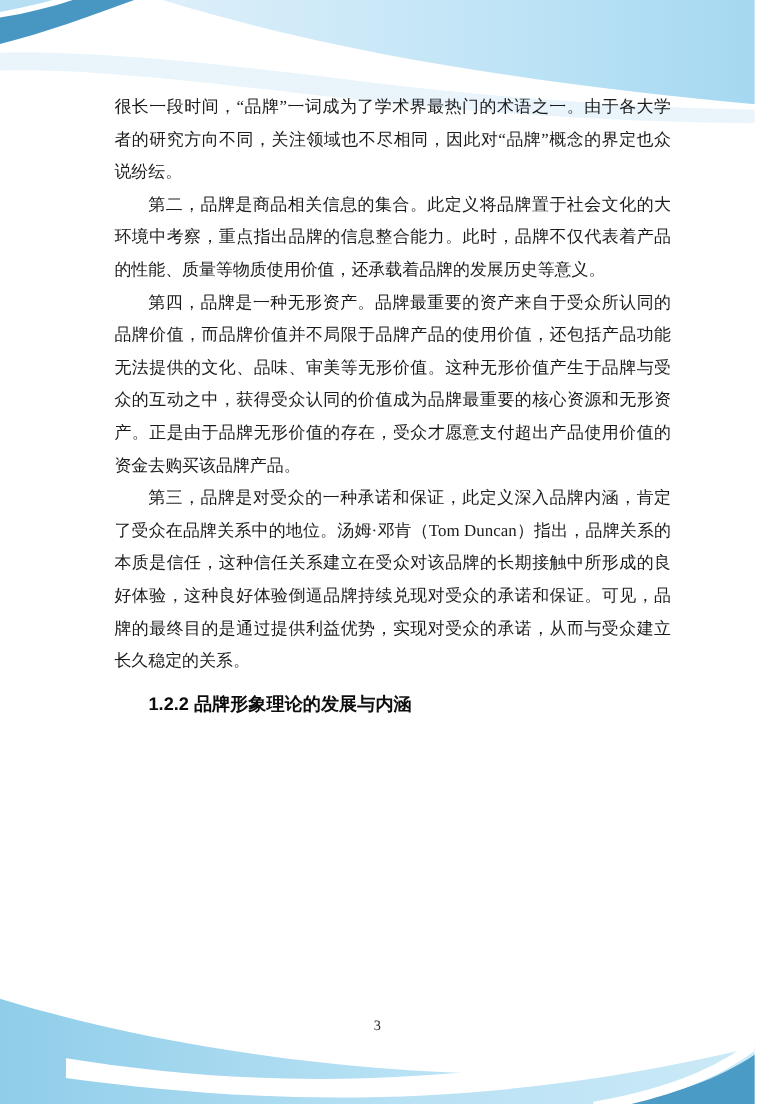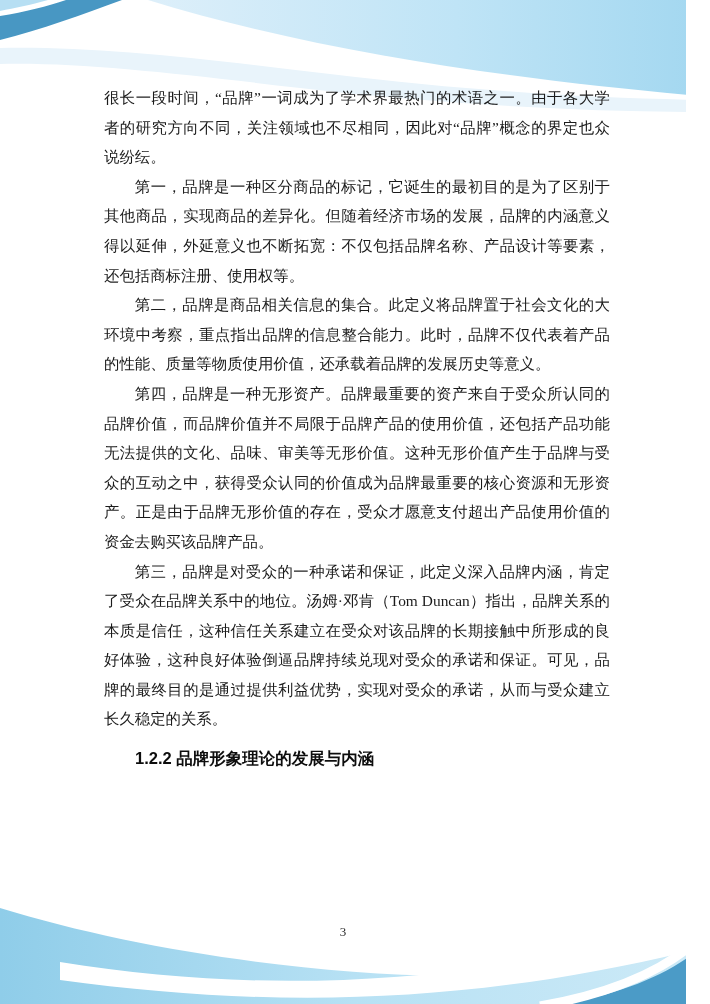--- a/index.html
+++ b/index.html
@@ -78,21 +78,20 @@
 
     <path d="M60,70 C260,102 460,96 710,30 L710,54 C480,112 280,118 60,88 Z" fill="#ffffff"></path>
 
     <path d="M560,112 C625,102 675,80 710,48 L710,112 Z" fill="#4b9bc7"></path>
 
     <path d="M540,114 C615,101 668,78 704,42" stroke="#ffffff" stroke-width="9" fill="none"></path>
   </svg>
 
   <main class="text-body">
     <p class="para">很长一段时间，“品牌”一词成为了学术界最热门的术语之一。由于各大学者的研究方向不同，关注领域也不尽相同，因此对“品牌”概念的界定也众说纷纭。</p>
-    <p class="para indent">第一，品牌是一种区分商品的标记，它诞生的最初目的是为了区别于其他商品，实现商品的差异化。但随着经济市场的发展，品牌的内涵意义得以延伸，外延意义也不断拓宽：不仅包括品牌名称、产品设计等要素，还包括商标注册、使用权等。</p>
     <p class="para indent">第二，品牌是商品相关信息的集合。此定义将品牌置于社会文化的大环境中考察，重点指出品牌的信息整合能力。此时，品牌不仅代表着产品的性能、质量等物质使用价值，还承载着品牌的发展历史等意义。</p>
     <p class="para indent">第四，品牌是一种无形资产。品牌最重要的资产来自于受众所认同的品牌价值，而品牌价值并不局限于品牌产品的使用价值，还包括产品功能无法提供的文化、品味、审美等无形价值。这种无形价值产生于品牌与受众的互动之中，获得受众认同的价值成为品牌最重要的核心资源和无形资产。正是由于品牌无形价值的存在，受众才愿意支付超出产品使用价值的资金去购买该品牌产品。</p>
     <p class="para indent">第三，品牌是对受众的一种承诺和保证，此定义深入品牌内涵，肯定了受众在品牌关系中的地位。汤姆·邓肯（Tom Duncan）指出，品牌关系的本质是信任，这种信任关系建立在受众对该品牌的长期接触中所形成的良好体验，这种良好体验倒逼品牌持续兑现对受众的承诺和保证。可见，品牌的最终目的是通过提供利益优势，实现对受众的承诺，从而与受众建立长久稳定的关系。</p>
     <h3 class="section-heading">1.2.2 品牌形象理论的发展与内涵</h3>
 
   </main>
 
   <div class="page-number">3</div>
 
 </div>

